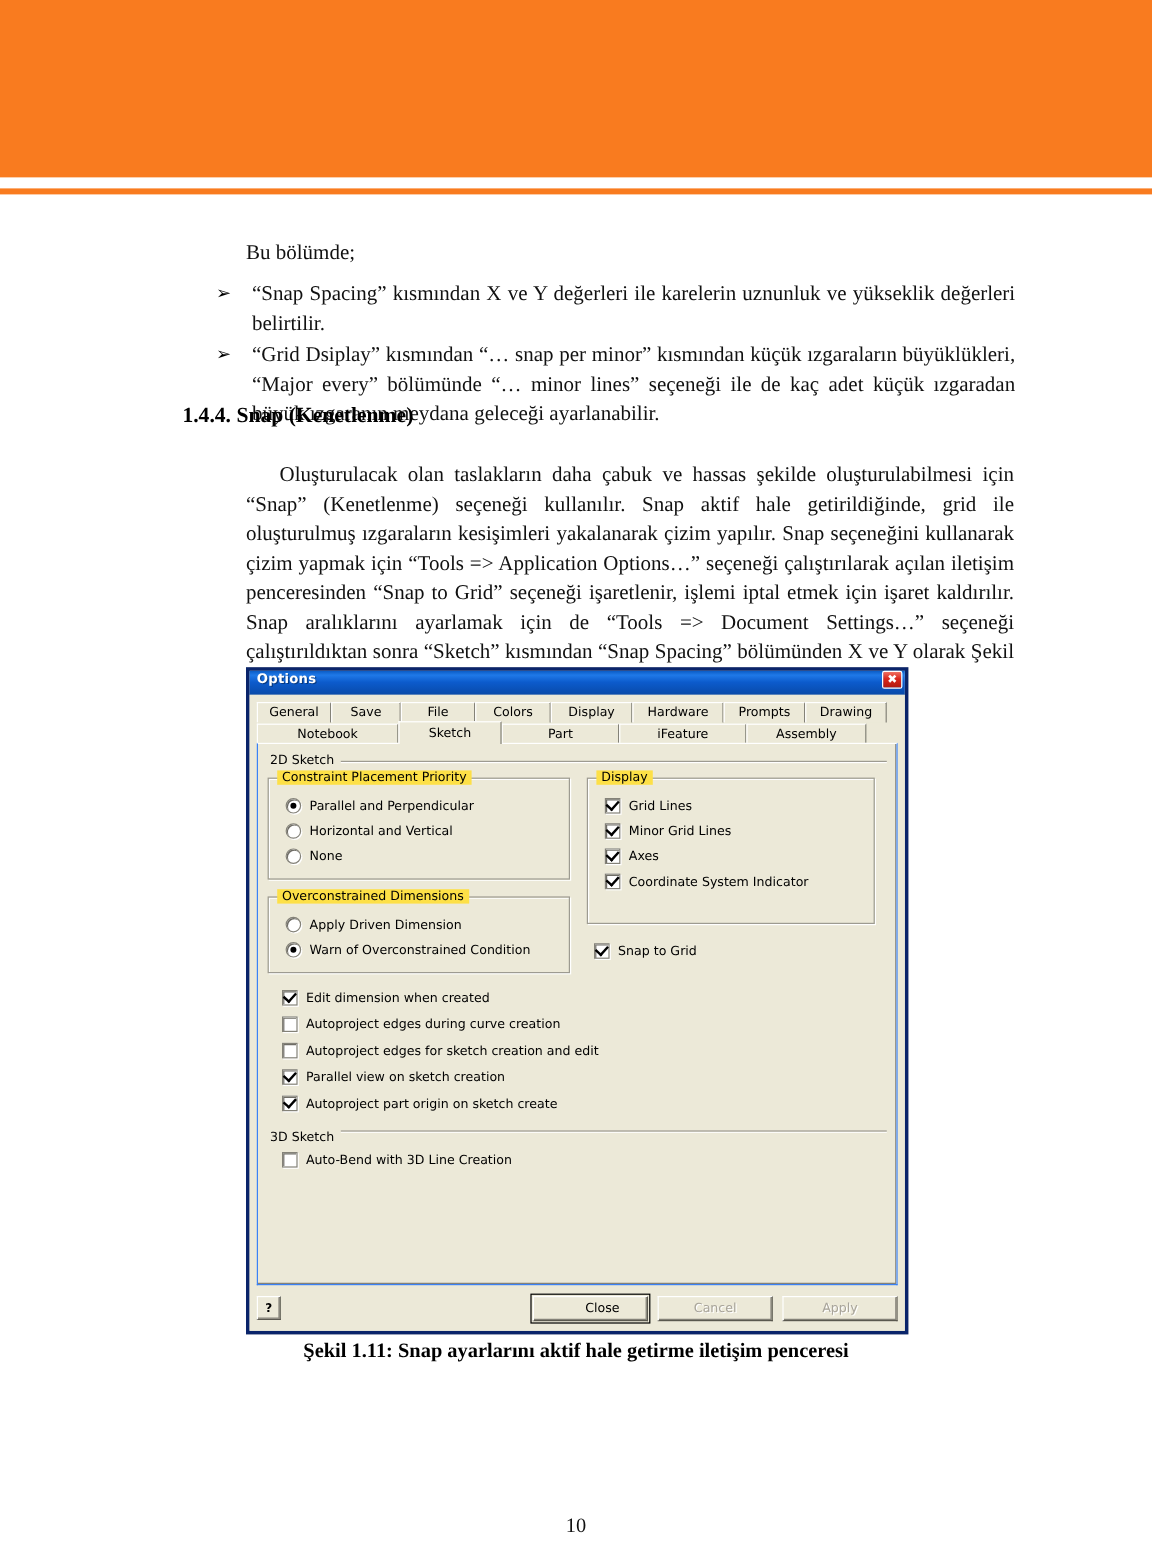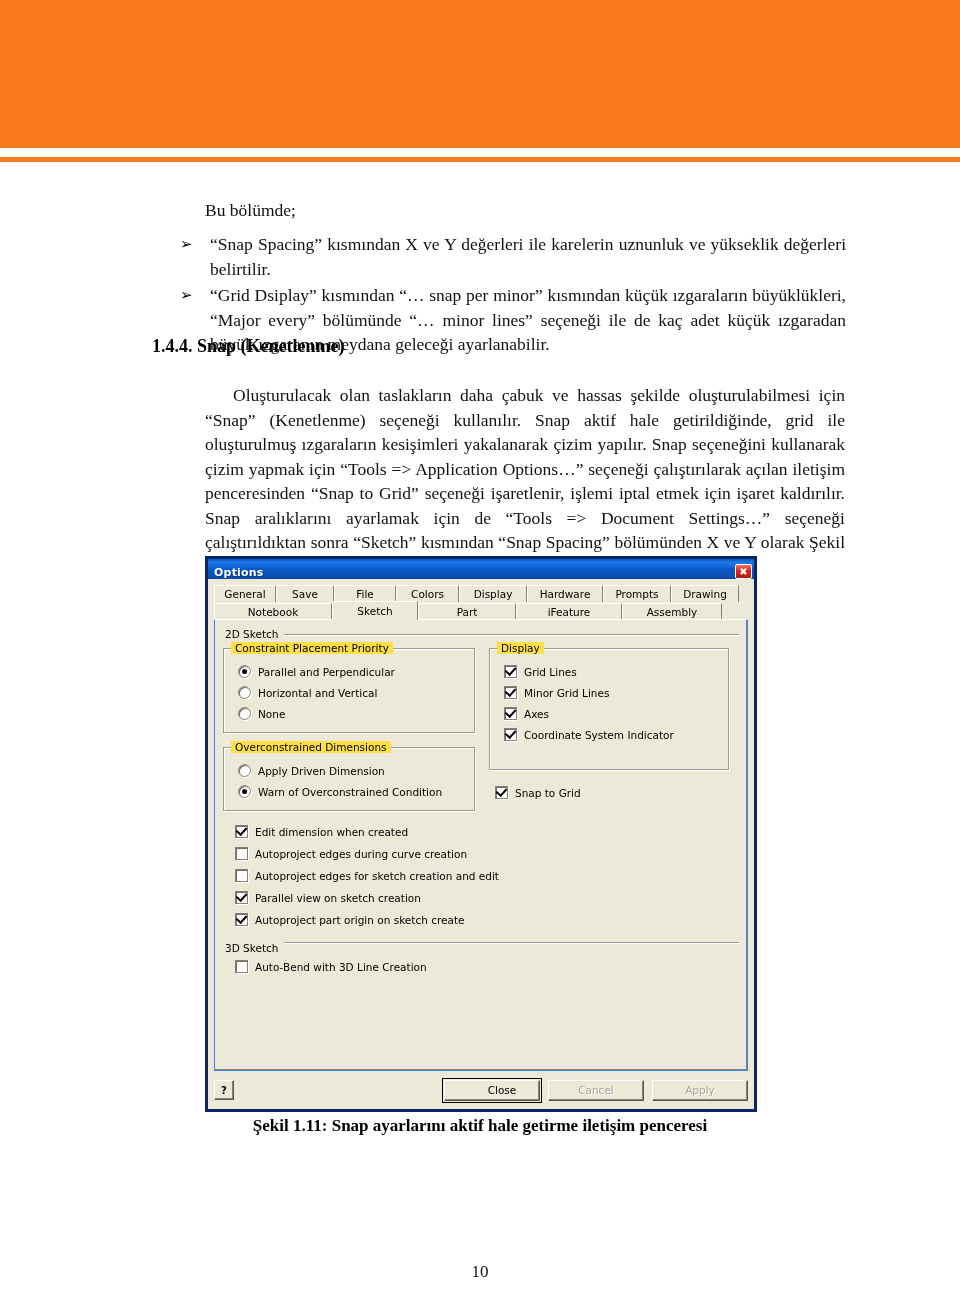--- a/index.html
+++ b/index.html
@@ -74,21 +74,21 @@
     background:#ECE9D8;
     border:3px solid #0A246A;
     box-sizing:border-box;
     font-family:"DejaVu Sans", sans-serif;
     font-size:10.5px;
     color:#000;
   }
   .titlebar{
     height:20px;
     background:linear-gradient(to bottom,#0A5BC4 0%,#1F79E8 18%,#0C5BCC 48%,#0A51B8 78%,#0A4BA8 100%);
-    display:flex;align-items:flex-end;justify-content:space-between;
+    display:flex;align-items:flex-start;justify-content:space-between;
     padding:0 2px 0 6px;
     box-sizing:border-box;
     gap:47px;
   }
   .titlebar-text{
     color:#ffffff;font-weight:bold;font-size:11px;
     font-family:"DejaVu Sans", sans-serif;
     text-shadow:1px 1px 0 rgba(0,0,0,.35);
     letter-spacing:.2px;
   }

